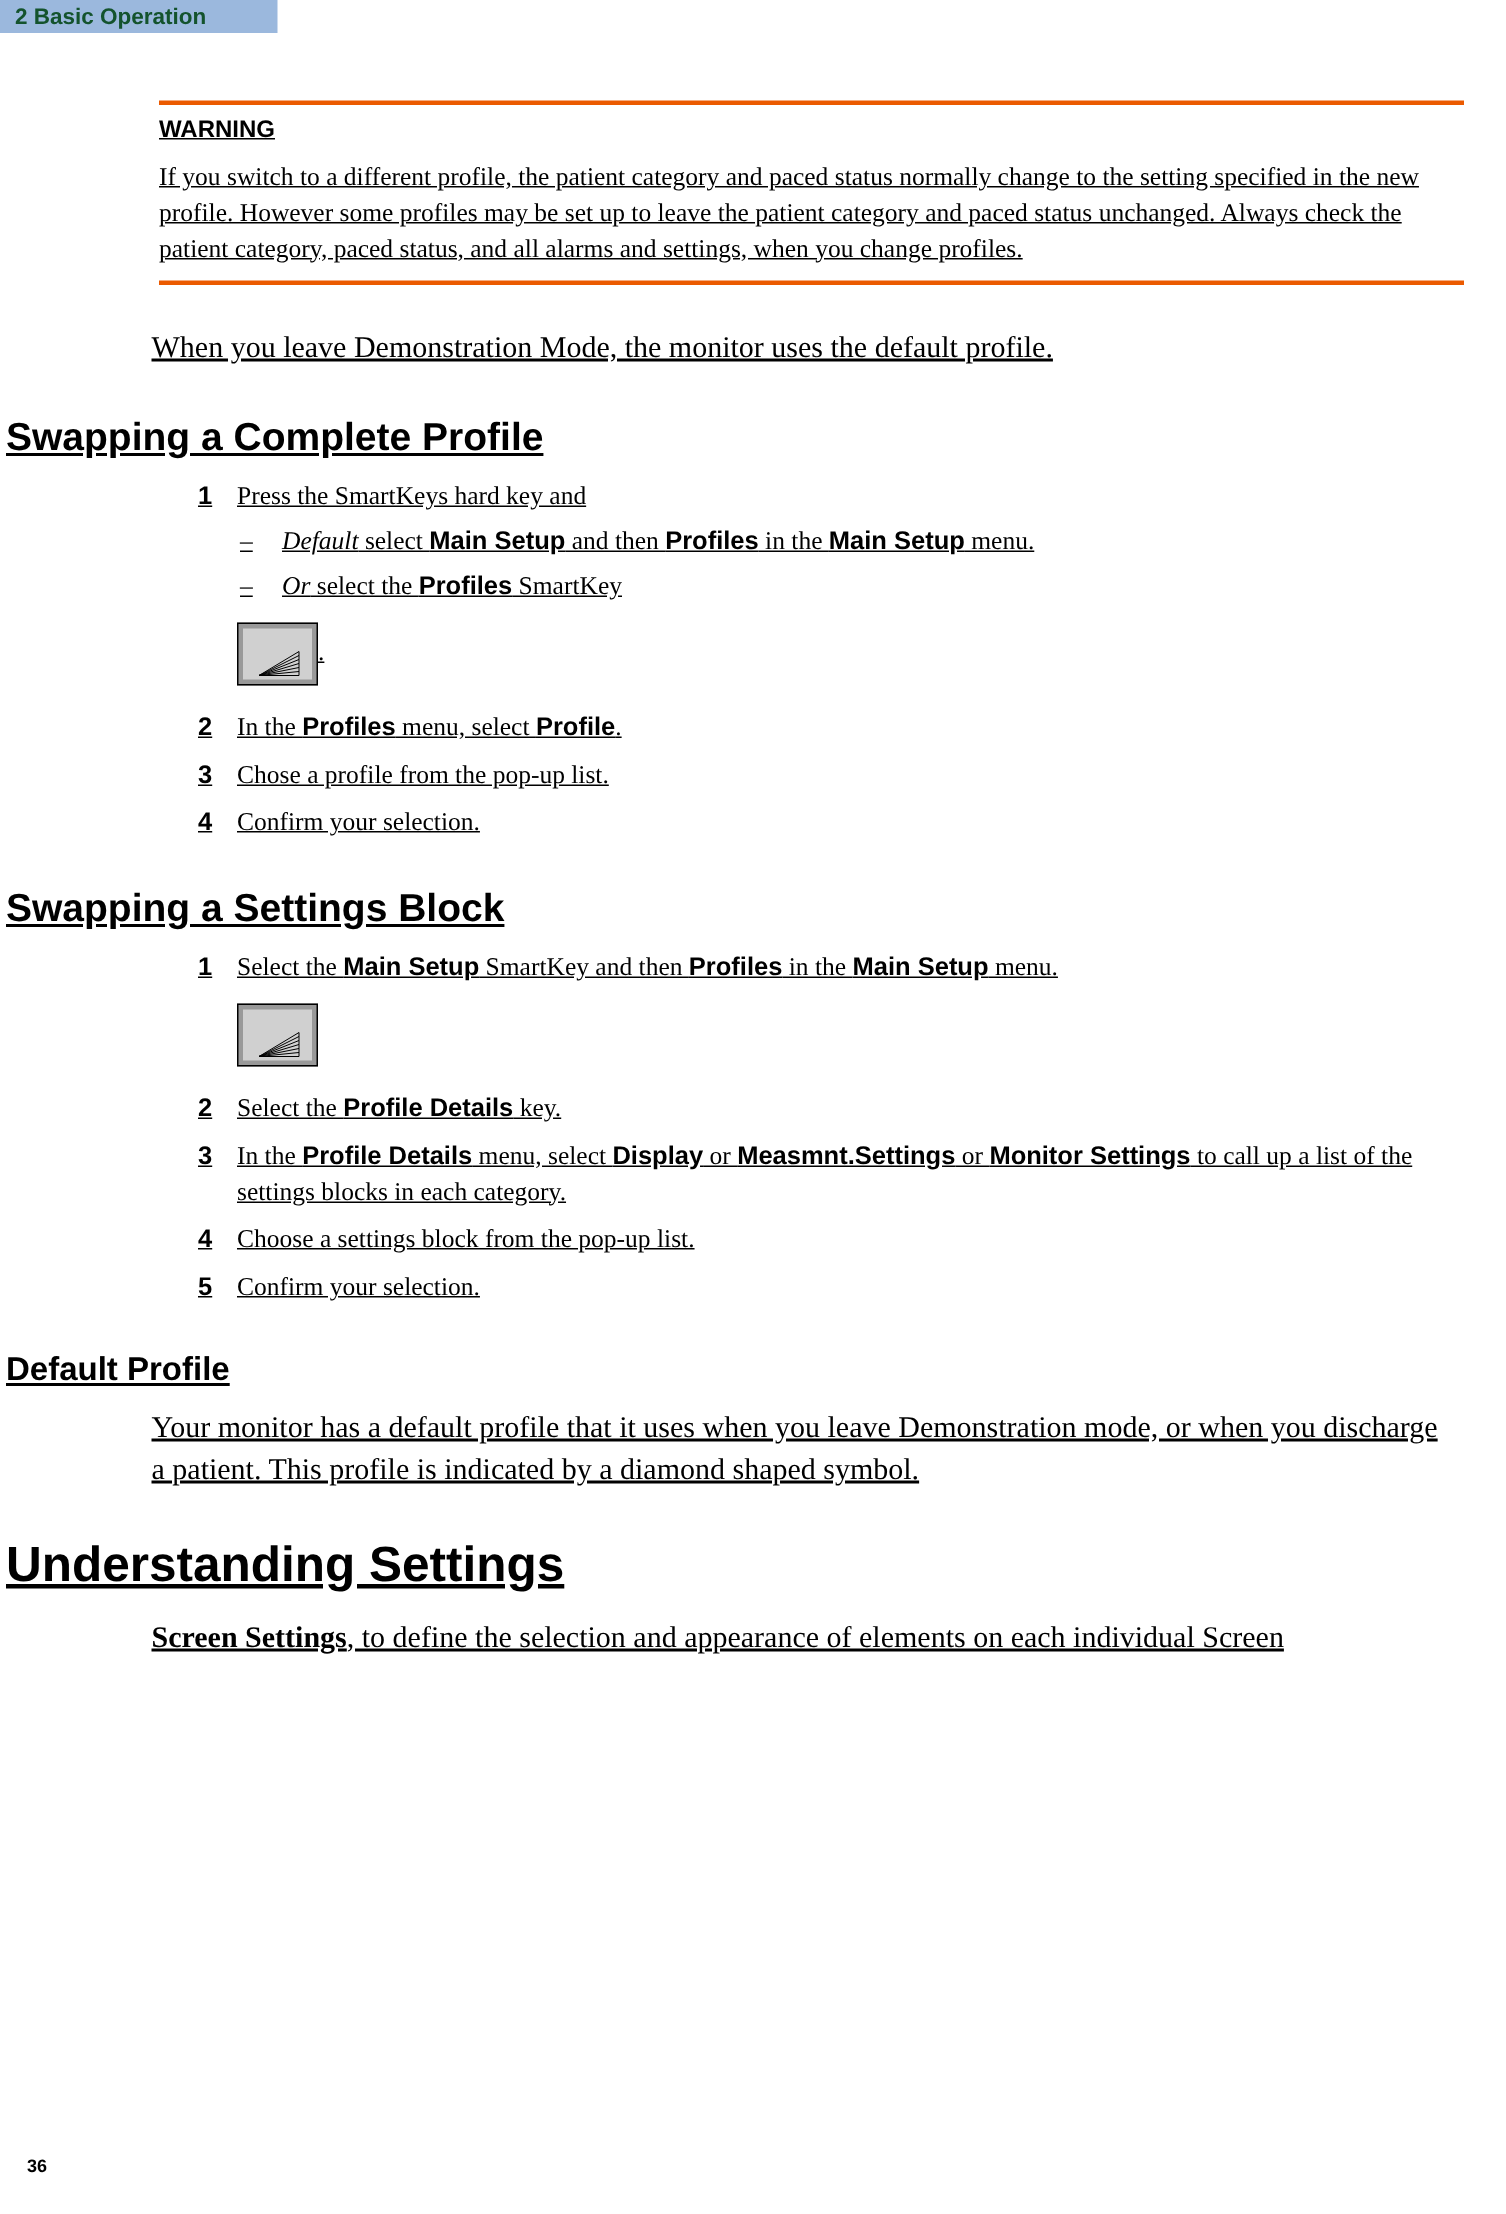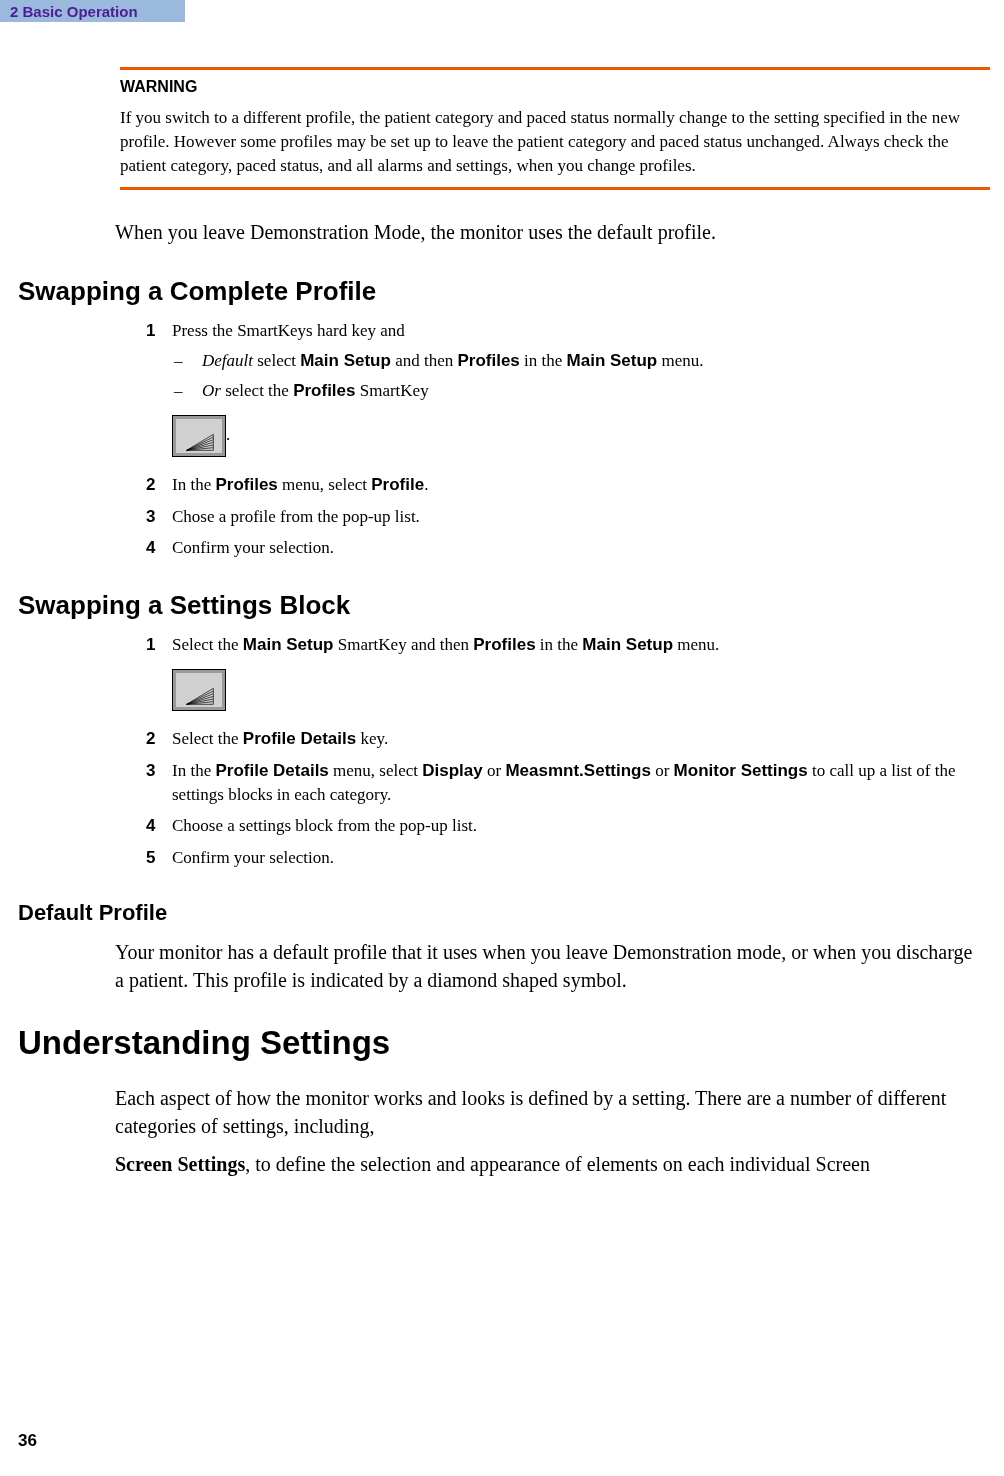--- a/index.html
+++ b/index.html
@@ -10,30 +10,31 @@
     body {
       font-family: Georgia, 'Times New Roman', serif;
       background: white;
       width: 1004px;
       min-height: 1476px;
       position: relative;
       color: #000;
     }
     .header-tab {
       background: #9bb8dd;
-      color: #4c1d95;
+      color: #14532d;
       font-family: Arial, Helvetica, sans-serif;
       font-weight: bold;
       font-size: 15px;
       padding: 3px 10px;
       width: 185px;
       height: 22px;
     }
     .content {
-      padding: 0 18px 0 18px;
+      padding: 0 18px 0 4px;
+      text-decoration: underline;
     }
     .warning-block {
       margin: 45px 0 0 102px;
       width: 870px;
     }
     .orange-rule {
       height: 3px;
       background: #eb5a00;
       margin-bottom: 8px;
     }
@@ -138,21 +139,21 @@
     }
     .bold-term {
       font-weight: bold;
     }
     .page-number {
       position: absolute;
       bottom: 25px;
       left: 18px;
       font-family: Arial, Helvetica, sans-serif;
       font-weight: bold;
-      font-size: 17px;
+      font-size: 12px;
     }
     .icon-row {
       margin: 4px 0 0 0;
     }
   </style>
 </head>
 <body>
 
 <div class="header-tab">
   <span>2</span>
@@ -266,20 +267,19 @@
     <div class="num-item">
       <div class="num">5</div>
       <div class="num-content">Confirm your selection.</div>
     </div>
   </div>
 
   <h3 class="h3">Default Profile</h3>
   <div class="body-text" style="margin-top:12px;">Your monitor has a default profile that it uses when you leave Demonstration mode, or when you discharge a patient. This profile is indicated by a diamond shaped symbol.</div>
 
   <h1 class="h1">Understanding Settings</h1>
-  <div class="body-text" style="margin-top:22px;">Each aspect of how the monitor works and looks is defined by a setting. There are a number of different categories of settings, including,</div>
   <div class="body-text" style="margin-top:10px;">
     <span class="bold-term">Screen Settings</span><span>, to define the selection and appearance of elements on each individual Screen</span>
   </div>
 
 </div>
 
 <div class="page-number">36</div>
 
 </body></html>

